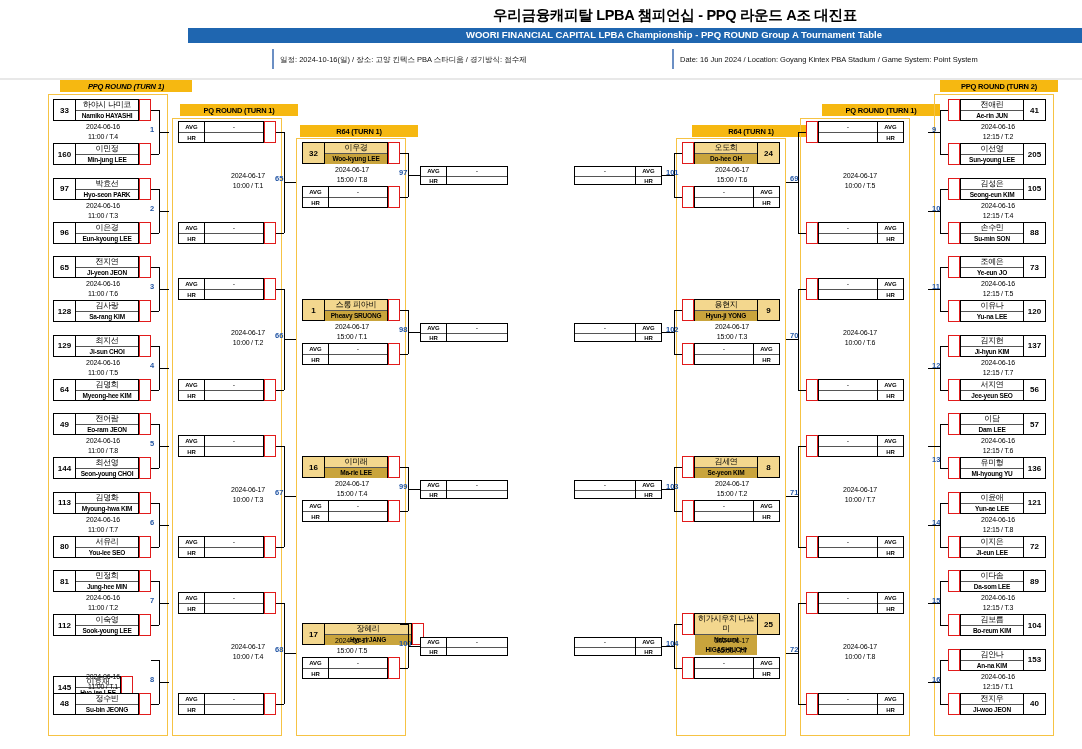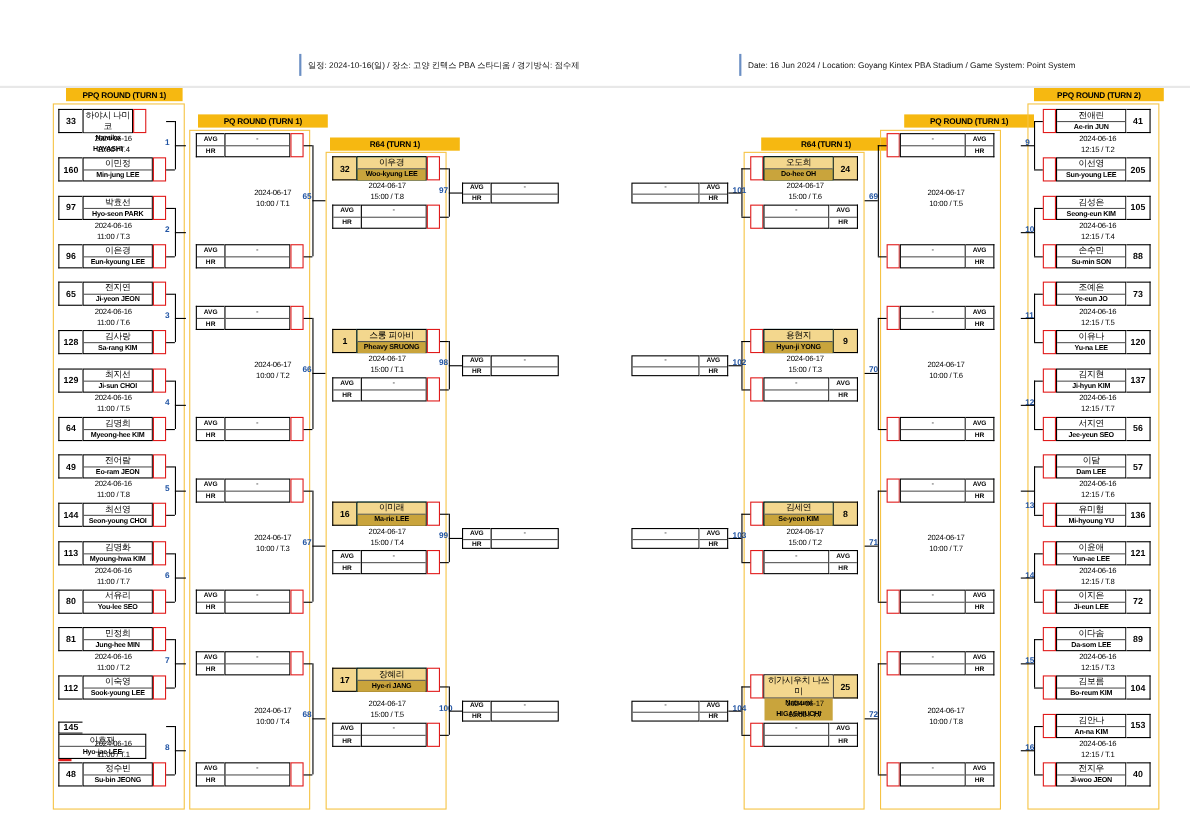--- a/index.html
+++ b/index.html
@@ -126,36 +126,40 @@
   .wbox.rev .lab { border-right:1px solid #000; border-left:none; }
 
   
   .ln { position:absolute; background:#000; }
 </style>
 </head>
 <body>
 
 <div class="header">
 
+  <div class="title-kr">우리금융캐피탈 LPBA 챔피언십 - PPQ 라운드 A조 대진표</div>
+  <div class="blue-bar">
+    <span>WOORI FINANCIAL CAPITAL LPBA Championship - PPQ ROUND Group A Tournament Table</span>
+  </div>
   <div class="meta-divider-l"></div>
   <div class="meta-left">일정: 2024-10-16(일) / 장소: 고양 킨텍스 PBA 스타디움 / 경기방식: 점수제</div>
   <div class="meta-divider-r"></div>
   <div class="meta-right">Date: 16 Jun 2024 / Location: Goyang Kintex PBA Stadium / Game System: Point System</div>
   <div class="hdr-rule"></div>
 </div>
 
 <div class="canvas" id="canvas">
-    <div class="pill" style="left: 60px; top: 0px; width: 106px;">PPQ ROUND (TURN 1)</div>
+    <div class="pill" style="left: 60px; top: 0px; width: 132px; font-style: italic;">PPQ ROUND (TURN 1)</div>
     <div class="pill" style="left: 180px; top: 24px; width: 118px;">PQ ROUND (TURN 1)</div>
     <div class="pill" style="left: 300px; top: 45px; width: 118px;">R64 (TURN 1)</div>
     <div class="pill" style="left: 692px; top: 45px; width: 118px;">R64 (TURN 1)</div>
     <div class="pill" style="left: 822px; top: 24px; width: 118px;">PQ ROUND (TURN 1)</div>
     <div class="pill" style="left: 940px; top: 0px; width: 118px;">PPQ ROUND (TURN 2)</div>
     <div class="frame" style="left: 48px; top: 14px; width: 120px; height: 642px;"></div>
-    <div class="pcard" style="left: 53px; top: 19px; width: 80px;">
+    <div class="pcard" style="left: 53px; top: 19px; width: 98px;">
       <div class="seed">33</div>
       <div class="names">
         <div class="nk">하야시 나미코</div>
         <div class="ne">Namiko HAYASHI</div>
       </div>
       <div class="score"></div>
     </div>
     <div class="minfo" style="left: 63px; top: 42px;">
       <div>2024-06-16</div>
       <div>11:00 / T.4</div>
@@ -316,21 +320,21 @@
       <div class="names">
         <div class="nk">이숙영</div>
         <div class="ne">Sook-young LEE</div>
       </div>
       <div class="score"></div>
     </div>
     <div class="ln" style="left: 151px; top: 501px; width: 8px; height: 1.2px;"></div>
     <div class="ln" style="left: 151px; top: 545px; width: 8px; height: 1.2px;"></div>
     <div class="ln" style="left: 159px; top: 501px; width: 1.2px; height: 44px;"></div>
     <div class="ln" style="left: 159px; top: 523px; width: 10px; height: 1.2px;"></div>
-    <div class="pcard" style="left: 53px; top: 576px; width: 80px; flex-direction: column;">
+    <div class="pcard" style="left: 53px; top: 596px; width: 80px;">
       <div class="seed">145</div>
       <div class="names">
         <div class="nk">이효재</div>
         <div class="ne">Hyo-jae LEE</div>
       </div>
       <div class="score"></div>
     </div>
     <div class="minfo" style="left: 63px; top: 591.5px;">
       <div>2024-06-16</div>
       <div>11:00 / T.1</div>
@@ -581,21 +585,21 @@
     <div class="wbox" style="left: 420px; top: 400px; width: 88px;">
       <div class="lab">
         <div>AVG</div>
         <div>HR</div>
       </div>
       <div class="val">
         <div>-</div>
         <div></div>
       </div>
     </div>
-    <div class="pcard hl hl2" style="left: 302px; top: 527px; width: 98px;">
+    <div class="pcard hl hl2" style="left: 302px; top: 543px; width: 122px;">
       <div class="seed">17</div>
       <div class="names">
         <div class="nk">장혜리</div>
         <div class="ne">Hye-ri JANG</div>
       </div>
       <div class="score"></div>
     </div>
     <div class="minfo" style="left: 312px; top: 556px;">
       <div>2024-06-17</div>
       <div>15:00 / T.5</div>

